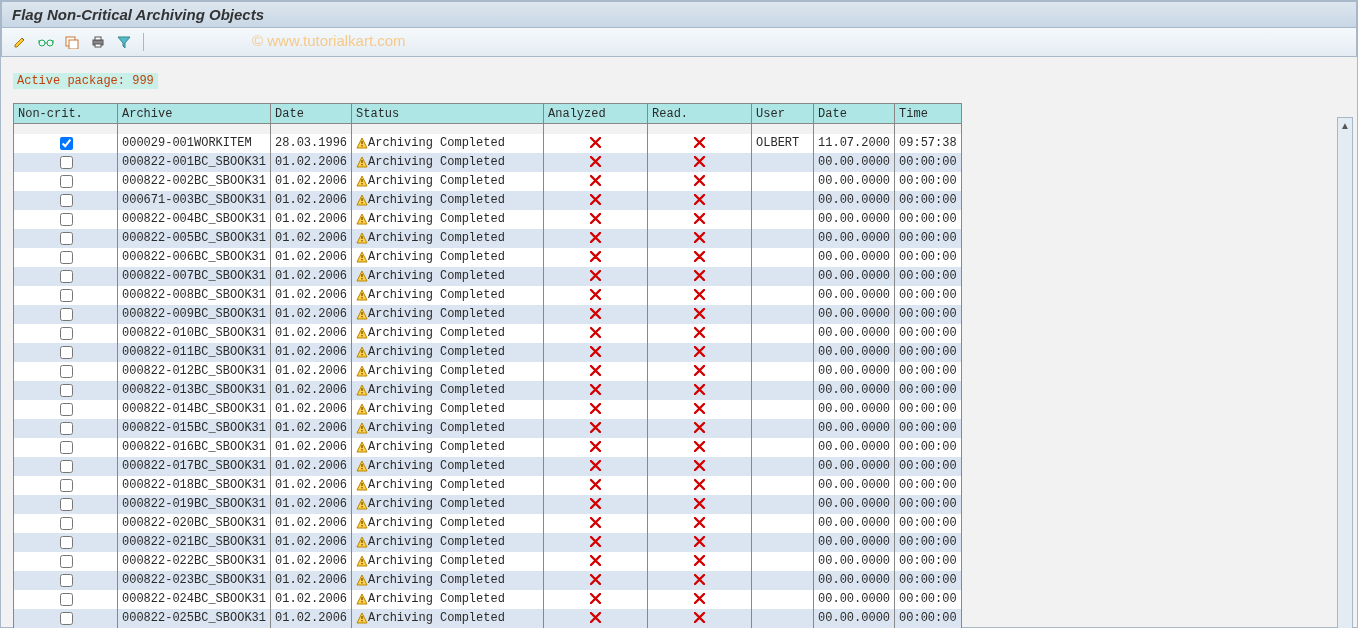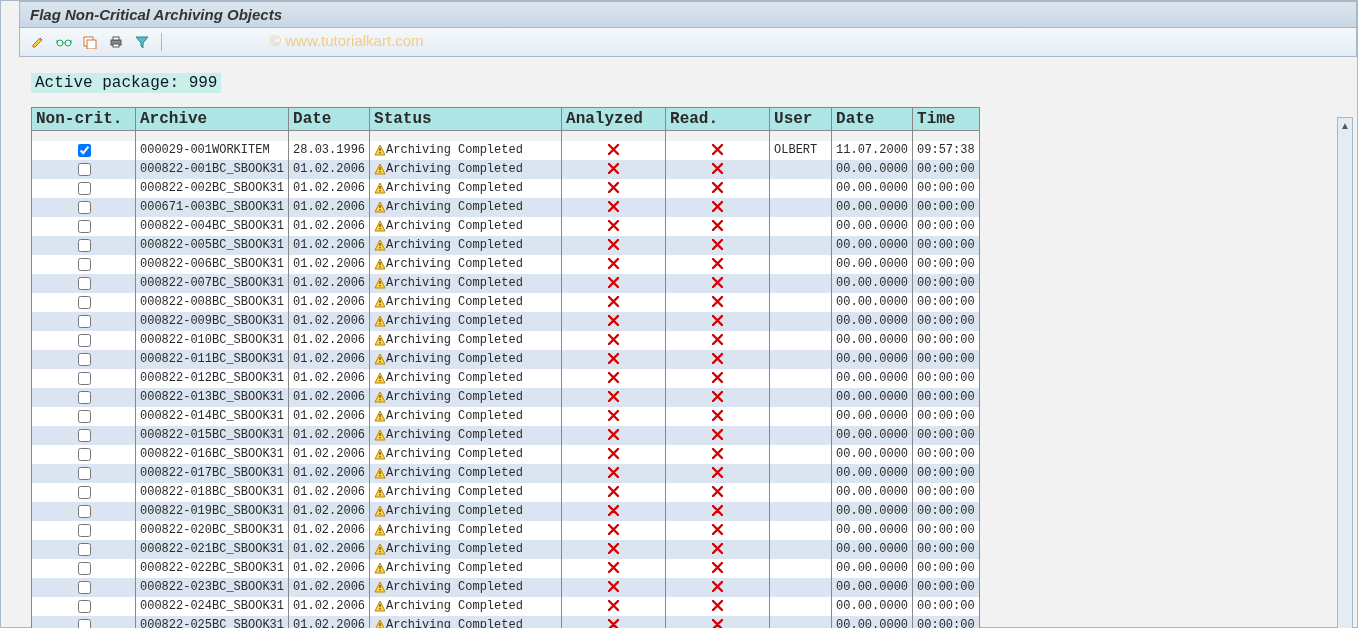--- a/index.html
+++ b/index.html
@@ -60,39 +60,39 @@
     }
     .content-area {
       position: relative;
       padding: 6px 8px 8px 8px;
     }
     .active-pkg {
       background: #c8f0e8;
       display: inline-block;
       padding: 1px 4px;
       font-family: 'Courier New', monospace;
-      font-size: 16px;
+      font-size: 12px;
       margin: 10px 0 14px 4px;
-      color:#0f172a;
+      color:#c2410c;
     }
     .grid {
       margin-left: 4px;
       border-collapse: collapse;
       font-family: 'Courier New', monospace;
       font-size: 12px;
       color: #2a2a2a;
     }
     .grid th {
       background: #aee6e6;
       border: 1px solid #888;
       padding: 2px 4px;
       text-align: left;
-      font-weight: bold;
+      font-weight: normal;
       font-family: 'Courier New', monospace;
-      font-size: 16px;
+      font-size: 12px;
       height: 20px;
     }
     .grid td {
       border-left: 1px solid #888;
       border-right: 1px solid #888;
       padding: 0 4px;
       height: 17px;
       white-space: nowrap;
     }
     .grid tr.spacer td { height: 10px; border-left:1px solid #888; border-right:1px solid #888;}
@@ -113,21 +113,21 @@
     .status-cell { display:flex; align-items:center; gap:0; }
     .ico-warn svg, .ico-x svg { vertical-align:middle;}
     .scroll-right {
       position:absolute;
       right:4px; top:60px; bottom:4px; width:16px;
       background:#e4ecf3;
       border:1px solid #a8b8c8;
       display:flex; flex-direction:column; align-items:center; justify-content:space-between;
     }
     .scroll-right .arr { font-size:10px; color:#555; cursor:pointer; padding:2px;}
-    .outer-frame { border:1px solid #a8b8c8; background:#f2f2f2; height: 100%; position:relative;padding-left:18px;}
+    .outer-frame { border:1px solid #a8b8c8; background:#f2f2f2; height: 100%; position:relative;}
   </style>
 </head>
 <body>
 
 <div class="outer-frame">
   <div class="title-bar">Flag Non-Critical Archiving Objects</div>
 
   <div class="toolbar">
     <span class="tb-btn">
       <svg width="14" height="14" viewBox="0 0 14 14">

